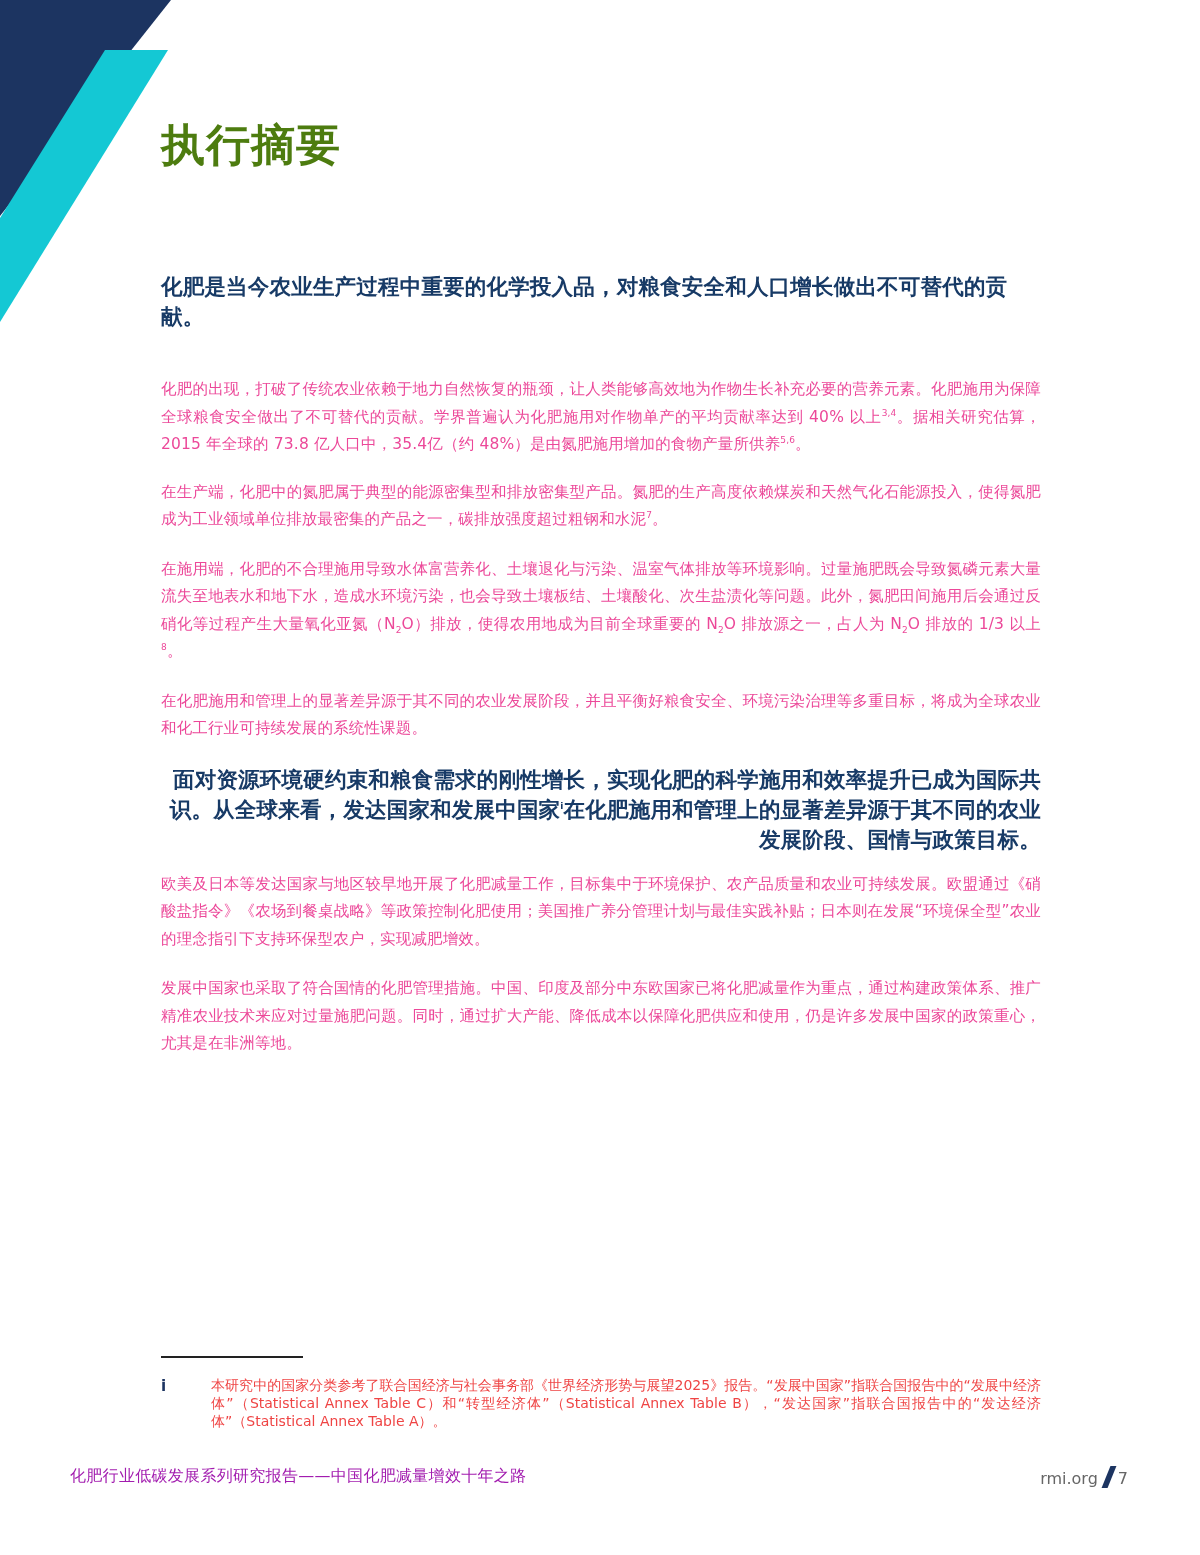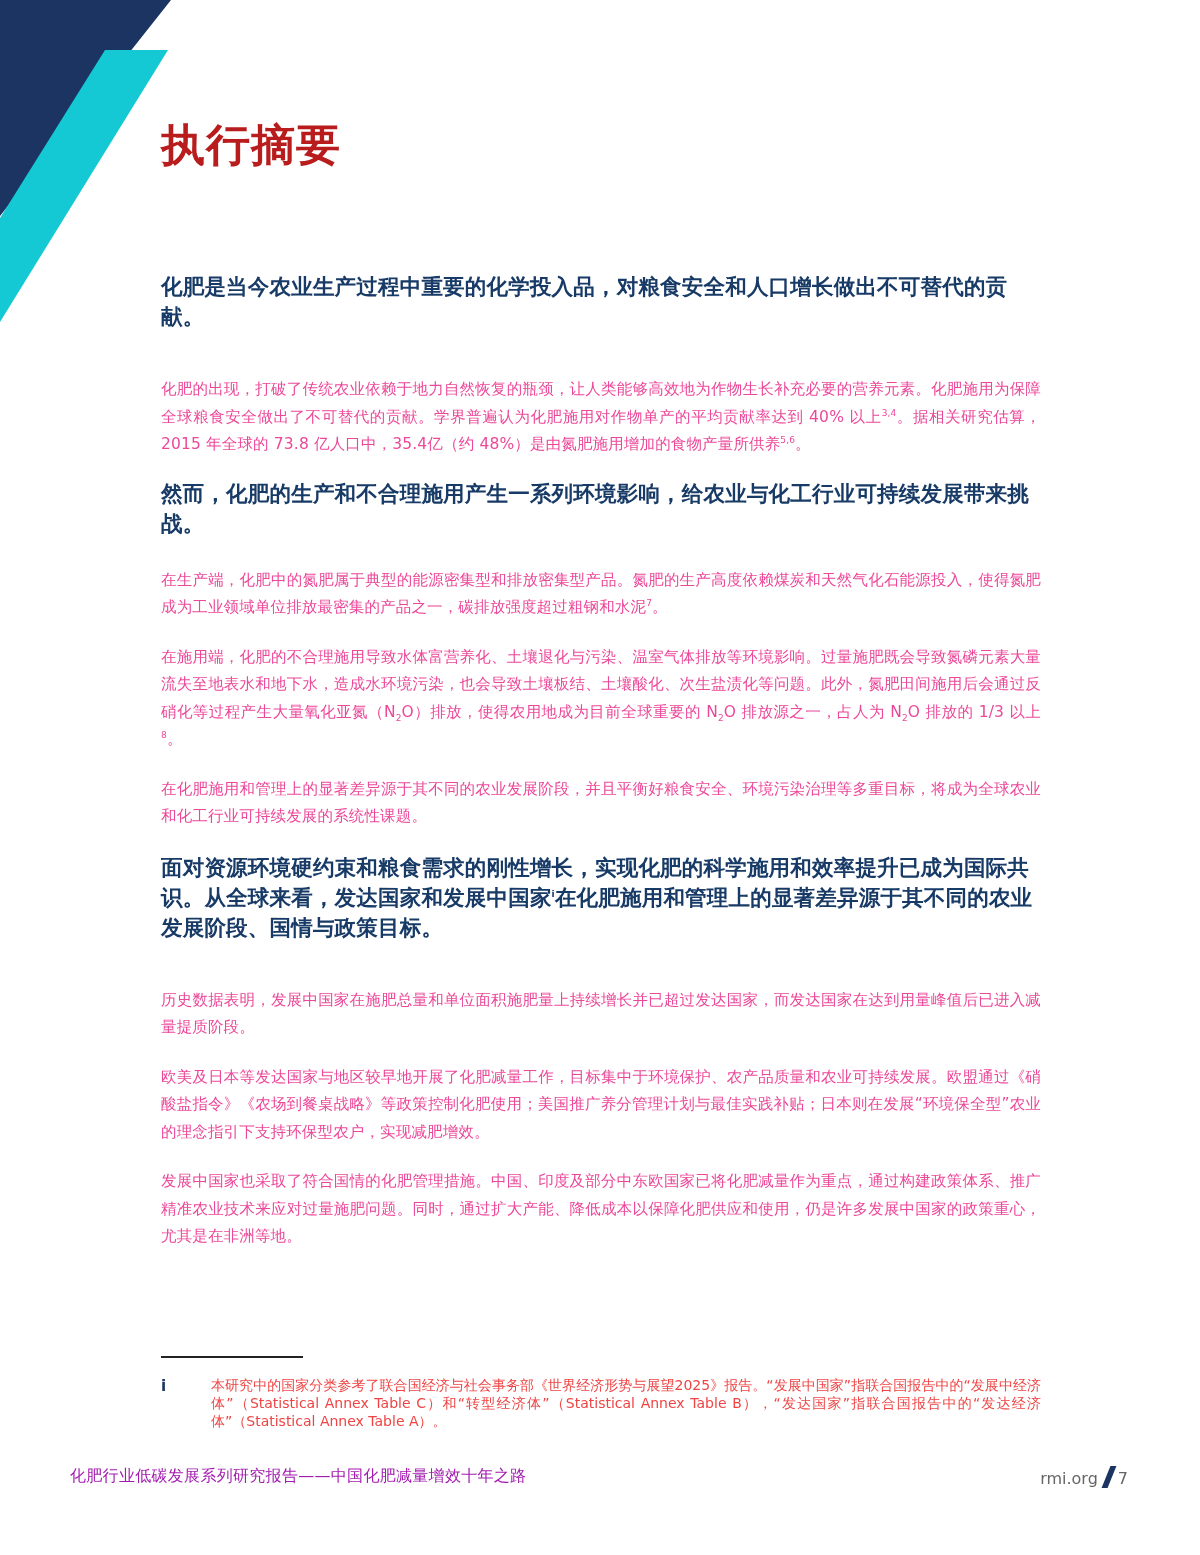--- a/index.html
+++ b/index.html
@@ -3,21 +3,21 @@
   <meta charset="utf-8">
   <style>
     * { box-sizing: border-box; margin: 0; padding: 0; }
     html, body { width: 1200px; height: 1555px; background: #ffffff; }
     body { position: relative; overflow: hidden; font-family: "DejaVu Sans", "Liberation Sans", sans-serif; }
 
     .deco { position: absolute; left: 0; top: 0; width: 200px; height: 340px; }
 
     .page-title {
       position: absolute; left: 161px; top: 118px;
-      font-size: 44px; font-weight: bold; color: #b91c1c; letter-spacing: 1px;
+      font-size: 44px; font-weight: bold; color: #4d7c0f; letter-spacing: 1px;
       line-height: 54px;
     }
 
     .content { position: absolute; left: 161px; top: 272px; width: 880px; }
 
     .lead {
       font-size: 21.5px; font-weight: bold; color: #173a66;
       line-height: 30px; letter-spacing: 0.2px;
     }
     .body-p {
@@ -26,21 +26,21 @@
     }
     .body-p sup, .lead sup { font-size: 9px; vertical-align: super; line-height: 0; }
     .body-p sub { font-size: 9px; vertical-align: sub; line-height: 0; }
 
     #lead1 { margin-bottom: 44px; }
     #p1 { margin-bottom: 20px; }
     #lead2 { margin-bottom: 28px; }
     #p2 { margin-bottom: 22px; }
     #p3 { margin-bottom: 22px; }
     #p4 { margin-bottom: 22px; }
-    #lead3 { margin-bottom: 44px; }
+    #lead3 { margin-bottom: 16px; text-align: right; }
     #p5 { margin-bottom: 22px; }
     #p6 { margin-bottom: 22px; }
 
     .fn-rule { position: absolute; left: 161px; top: 1356px; width: 142px; height: 2px; background: #222; }
     .footnote { position: absolute; left: 161px; top: 1376px; width: 880px; display: flex; }
     .fn-marker { width: 50px; font-size: 15px; font-weight: bold; color: #1c3461; line-height: 20px; }
     .fn-text { flex: 1; font-size: 14px; color: #ef4444; line-height: 18px; text-align: justify; }
 
     .footer-left { position: absolute; left: 70px; top: 1466px; font-size: 16px; color: #a21caf; letter-spacing: 0.3px; }
     .footer-right { position: absolute; right: 72px; top: 1466px; display: flex; align-items: flex-end; font-size: 16px; color: #666; }
@@ -54,31 +54,29 @@
   <polygon points="105,50 168,50 0,322 0,218" fill="#14c8d4"></polygon>
 </svg>
 
 <h1 class="page-title">执行摘要</h1>
 
 <div class="content">
   <h2 class="lead" id="lead1">化肥是当今农业生产过程中重要的化学投入品，对粮食安全和人口增长做出不可替代的贡献。</h2>
 
   <p class="body-p" id="p1"><span>化肥的出现，打破了传统农业依赖于地力自然恢复的瓶颈，让人类能够高效地为作物生长补充必要的营养元素。化肥施用为保障全球粮食安全做出了不可替代的贡献。学界普遍认为化肥施用对作物单产的平均贡献率达到 40% 以上</span><sup>3,4</sup><span>。据相关研究估算，2015 年全球的 73.8 亿人口中，35.4亿（约 48%）是由氮肥施用增加的食物产量所供养</span><sup>5,6</sup><span>。</span></p>
 
-  <h2 class="lead" id="lead2">然而，化肥的生产和不合理施用产生一系列环境影响，给农业与化工行业可持续发展带来挑战。</h2>
 
   <p class="body-p" id="p2"><span>在生产端，化肥中的氮肥属于典型的能源密集型和排放密集型产品。氮肥的生产高度依赖煤炭和天然气化石能源投入，使得氮肥成为工业领域单位排放最密集的产品之一，碳排放强度超过粗钢和水泥</span><sup>7</sup><span>。</span></p>
 
   <p class="body-p" id="p3"><span>在施用端，化肥的不合理施用导致水体富营养化、土壤退化与污染、温室气体排放等环境影响。过量施肥既会导致氮磷元素大量流失至地表水和地下水，造成水环境污染，也会导致土壤板结、土壤酸化、次生盐渍化等问题。此外，氮肥田间施用后会通过反硝化等过程产生大量氧化亚氮（N</span><sub>2</sub><span>O）排放，使得农用地成为目前全球重要的 N</span><sub>2</sub><span>O 排放源之一，占人为 N</span><sub>2</sub><span>O 排放的 1/3 以上</span><sup>8</sup><span>。</span></p>
 
   <p class="body-p" id="p4">在化肥施用和管理上的显著差异源于其不同的农业发展阶段，并且平衡好粮食安全、环境污染治理等多重目标，将成为全球农业和化工行业可持续发展的系统性课题。</p>
 
   <h2 class="lead" id="lead3"><span>面对资源环境硬约束和粮食需求的刚性增长，实现化肥的科学施用和效率提升已成为国际共识。从全球来看，发达国家和发展中国家</span><sup>i</sup><span>在化肥施用和管理上的显著差异源于其不同的农业发展阶段、国情与政策目标。</span></h2>
 
-  <p class="body-p" id="p5">历史数据表明，发展中国家在施肥总量和单位面积施肥量上持续增长并已超过发达国家，而发达国家在达到用量峰值后已进入减量提质阶段。</p>
   <p class="body-p" id="p6">欧美及日本等发达国家与地区较早地开展了化肥减量工作，目标集中于环境保护、农产品质量和农业可持续发展。欧盟通过《硝酸盐指令》《农场到餐桌战略》等政策控制化肥使用；美国推广养分管理计划与最佳实践补贴；日本则在发展“环境保全型”农业的理念指引下支持环保型农户，实现减肥增效。</p>
   <p class="body-p" id="p7">发展中国家也采取了符合国情的化肥管理措施。中国、印度及部分中东欧国家已将化肥减量作为重点，通过构建政策体系、推广精准农业技术来应对过量施肥问题。同时，通过扩大产能、降低成本以保障化肥供应和使用，仍是许多发展中国家的政策重心，尤其是在非洲等地。</p>
 </div>
 
 <div class="fn-rule"></div>
 <div class="footnote">
   <div class="fn-marker">i</div>
   <div class="fn-text">本研究中的国家分类参考了联合国经济与社会事务部《世界经济形势与展望2025》报告。“发展中国家”指联合国报告中的“发展中经济体”（Statistical Annex Table C）和“转型经济体”（Statistical Annex Table B），“发达国家”指联合国报告中的“发达经济体”（Statistical Annex Table A）。</div>
 </div>
 

